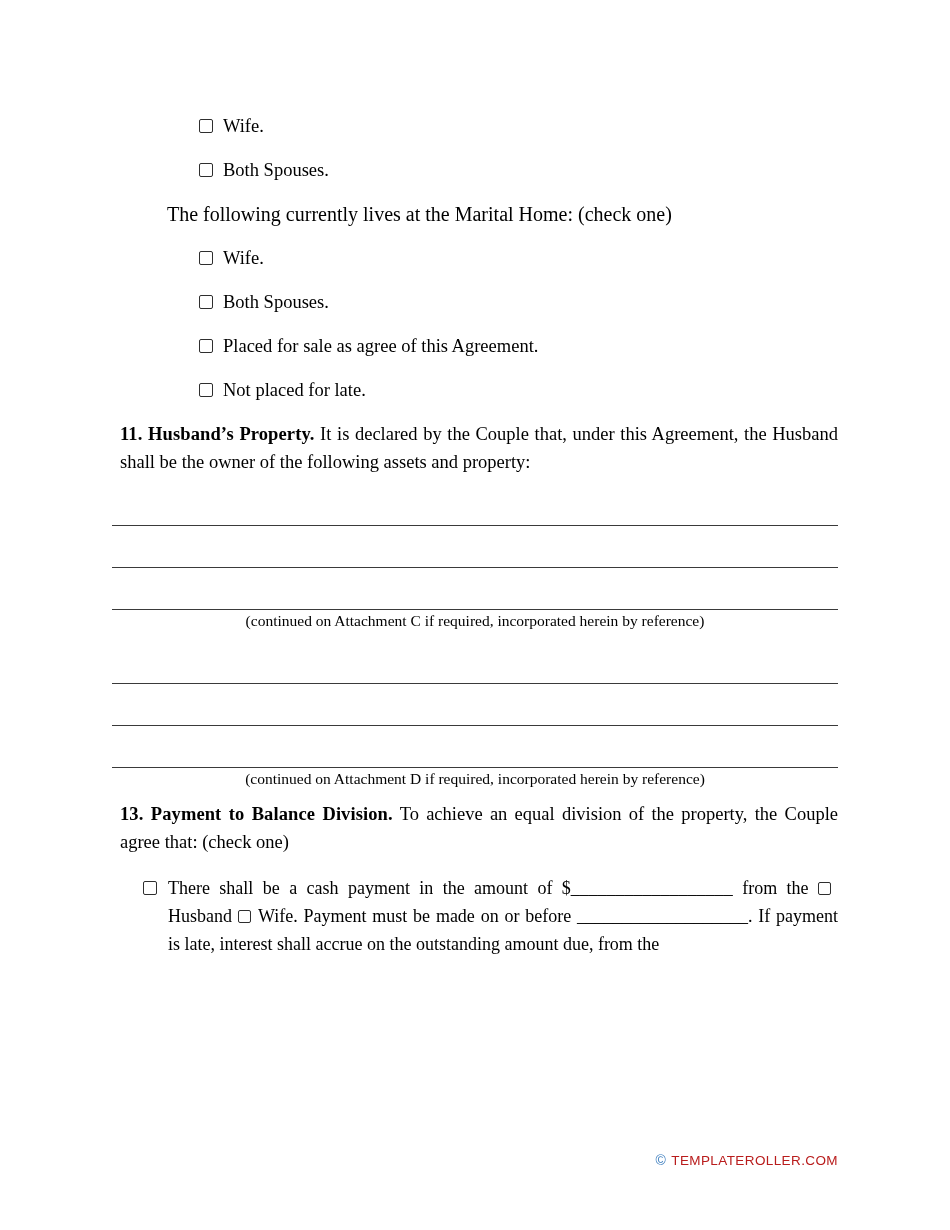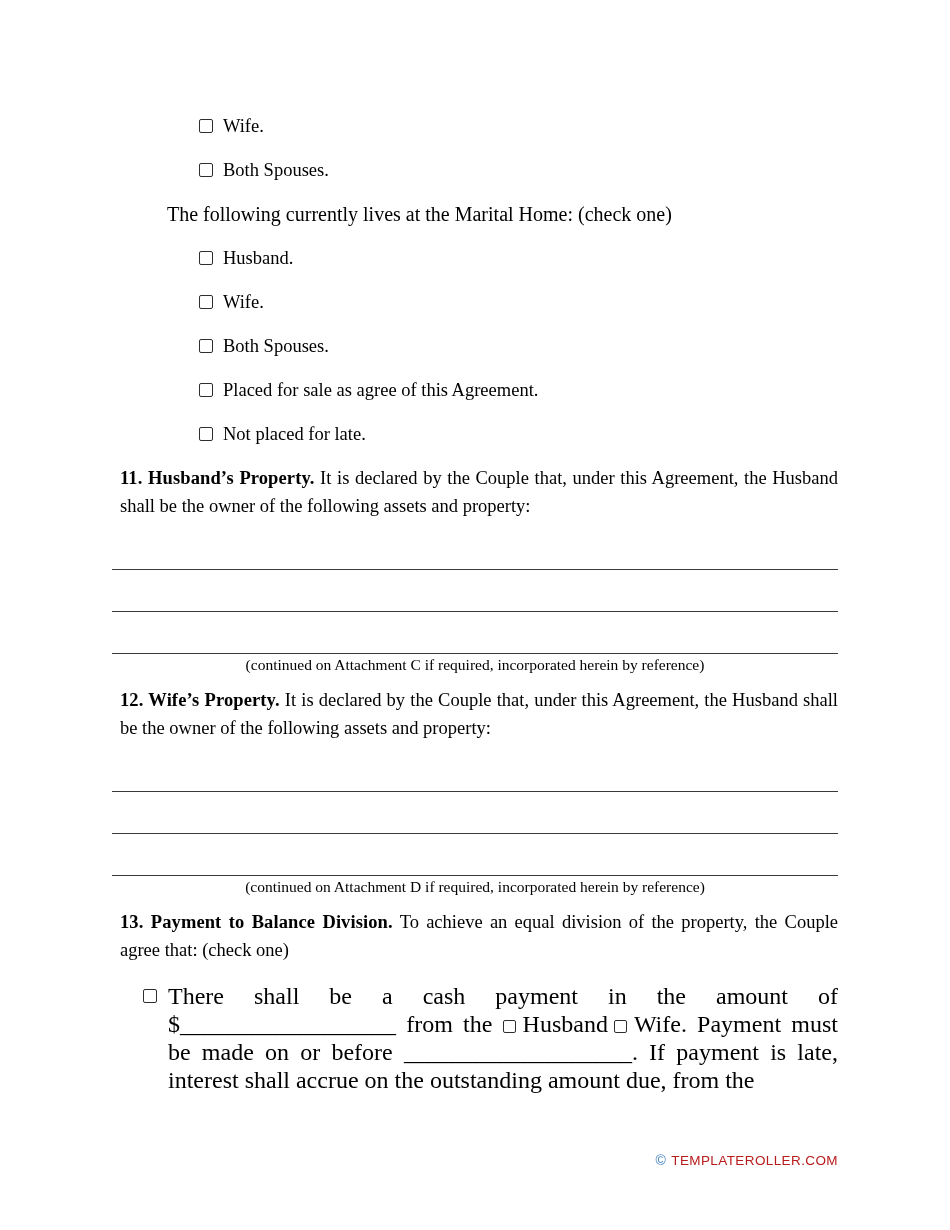--- a/index.html
+++ b/index.html
@@ -68,21 +68,21 @@
     margin-bottom:10px;
   }
 
   
   .option {
     position:relative;
     margin-left:31px;
     padding-left:25px;
     margin-top:18px;
     line-height:28px;
-    font-size:24px;
+    font-size:18px;
     text-align:justify;
     width:695px;
   }
   .option .checkbox.lead {
     position:absolute;
     left:0; top:7px;
     margin-right:0;
   }
   .inline-cb {
     display:inline-block;
@@ -126,24 +126,20 @@
         <span class="checkbox"></span>
         <span>Both Spouses.</span>
       </div>
     </div>
 
     <div class="sub-heading">The following currently lives at the Marital Home: (check one)</div>
 
     <div class="cb-list">
       <div class="cb-item">
         <span class="checkbox"></span>
-        <span>Husband.</span>
-      </div>
-      <div class="cb-item">
-        <span class="checkbox"></span>
         <span>Wife.</span>
       </div>
       <div class="cb-item">
         <span class="checkbox"></span>
         <span>Both Spouses.</span>
       </div>
     </div>
 
 
     <div class="cb-list">
@@ -159,21 +155,20 @@
 
     <p class="section-para"><b>11. Husband’s Property.</b> <span>It is declared by the Couple that, under this Agreement, the Husband shall be the owner of the following assets and property:</span></p>
 
     <div class="blanks" style="margin-top:8px;">
       <div class="blank-line"></div>
       <div class="blank-line"></div>
       <div class="blank-line"></div>
     </div>
     <div class="note">(continued on Attachment C if required, incorporated herein by reference)</div>
 
-    <p class="section-para"><b>12. Wife’s Property.</b> <span>It is declared by the Couple that, under this Agreement, the Husband shall be the owner of the following assets and property:</span></p>
 
     <div class="blanks" style="margin-top:8px;">
       <div class="blank-line"></div>
       <div class="blank-line"></div>
       <div class="blank-line"></div>
     </div>
     <div class="note">(continued on Attachment D if required, incorporated herein by reference)</div>
 
     <p class="section-para"><b>13. Payment to Balance Division.</b> <span>To achieve an equal division of the property, the Couple agree that: (check one)</span></p>
 

